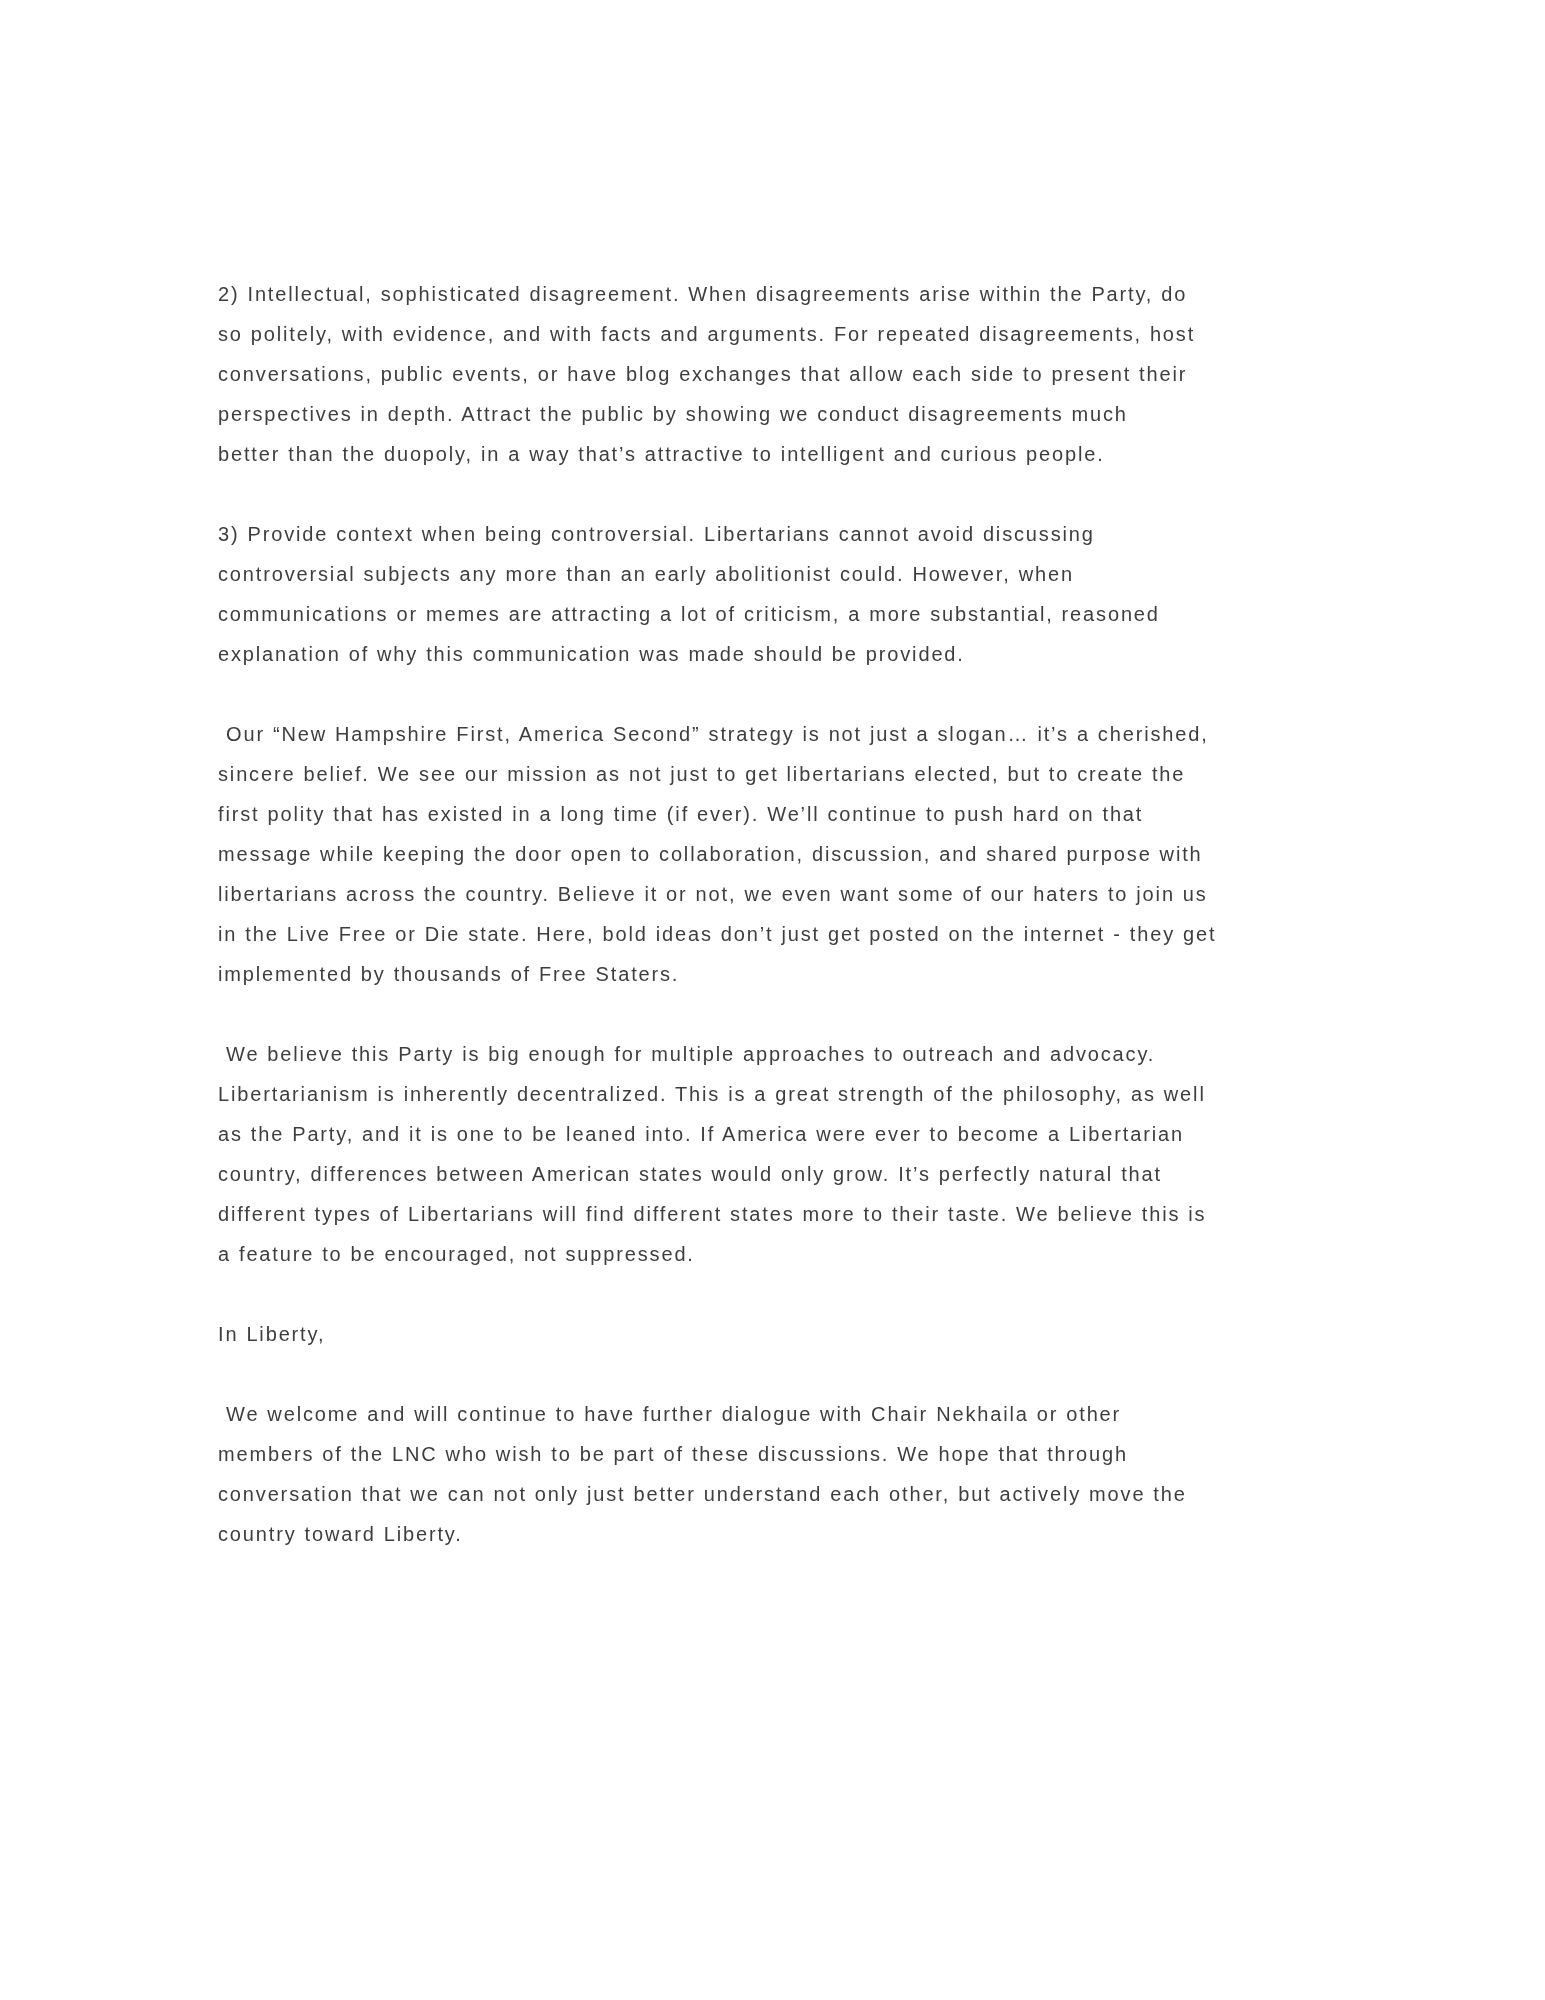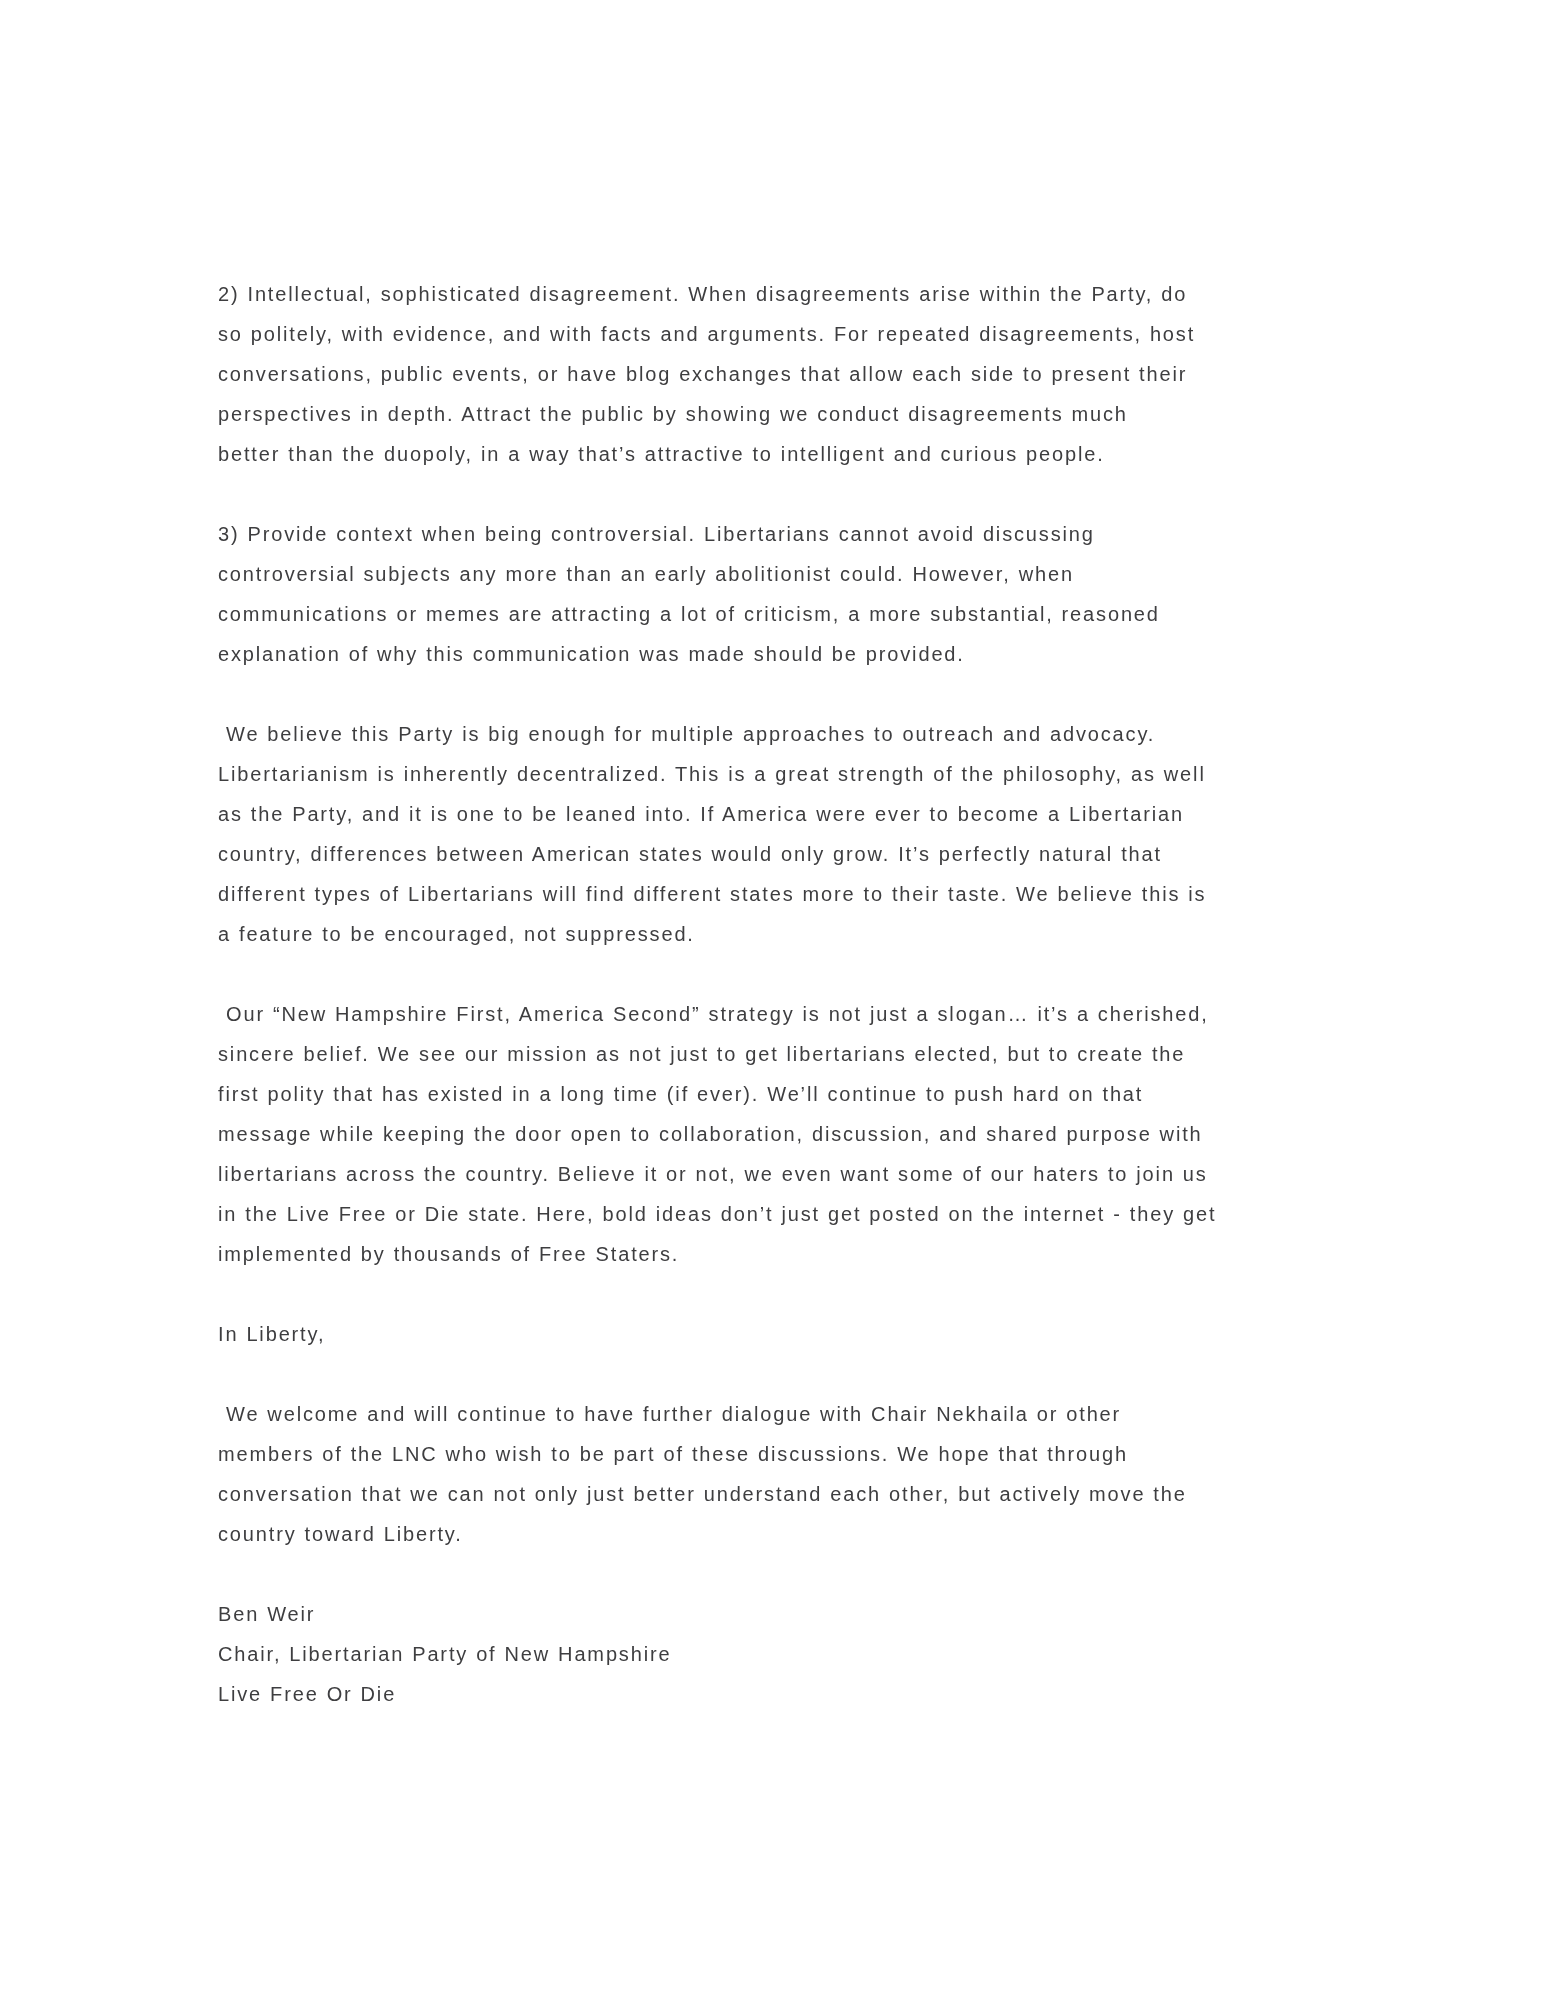--- a/index.html
+++ b/index.html
@@ -49,35 +49,32 @@
   <div class="letter-body">
     <p>2) Intellectual, sophisticated disagreement. When disagreements arise within the Party, do
 so politely, with evidence, and with facts and arguments. For repeated disagreements, host
 conversations, public events, or have blog exchanges that allow each side to present their
 perspectives in depth. Attract the public by showing we conduct disagreements much
 better than the duopoly, in a way that’s attractive to intelligent and curious people.</p>
     <p>3) Provide context when being controversial. Libertarians cannot avoid discussing
 controversial subjects any more than an early abolitionist could. However, when
 communications or memes are attracting a lot of criticism, a more substantial, reasoned
 explanation of why this communication was made should be provided.</p>
-    <p> We believe this Party is big enough for multiple approaches to outreach and advocacy.
-Libertarianism is inherently decentralized. This is a great strength of the philosophy, as well
-as the Party, and it is one to be leaned into. If America were ever to become a Libertarian
-country, differences between American states would only grow. It’s perfectly natural that
-different types of Libertarians will find different states more to their taste. We believe this is
-a feature to be encouraged, not suppressed.</p>
     <p> Our “New Hampshire First, America Second” strategy is not just a slogan… it’s a cherished,
 sincere belief. We see our mission as not just to get libertarians elected, but to create the
 first polity that has existed in a long time (if ever). We’ll continue to push hard on that
 message while keeping the door open to collaboration, discussion, and shared purpose with
 libertarians across the country. Believe it or not, we even want some of our haters to join us
 in the Live Free or Die state. Here, bold ideas don’t just get posted on the internet - they get
 implemented by thousands of Free Staters.</p>
+    <p> We believe this Party is big enough for multiple approaches to outreach and advocacy.
+Libertarianism is inherently decentralized. This is a great strength of the philosophy, as well
+as the Party, and it is one to be leaned into. If America were ever to become a Libertarian
+country, differences between American states would only grow. It’s perfectly natural that
+different types of Libertarians will find different states more to their taste. We believe this is
+a feature to be encouraged, not suppressed.</p>
     <p>In Liberty,</p>
     <p> We welcome and will continue to have further dialogue with Chair Nekhaila or other
 members of the LNC who wish to be part of these discussions. We hope that through
 conversation that we can not only just better understand each other, but actively move the
 country toward Liberty.</p>
-    <p class="signature-block">Ben Weir
-Chair, Libertarian Party of New Hampshire
-Live Free Or Die</p>
   </div>
 </div>
 
 </body></html>

